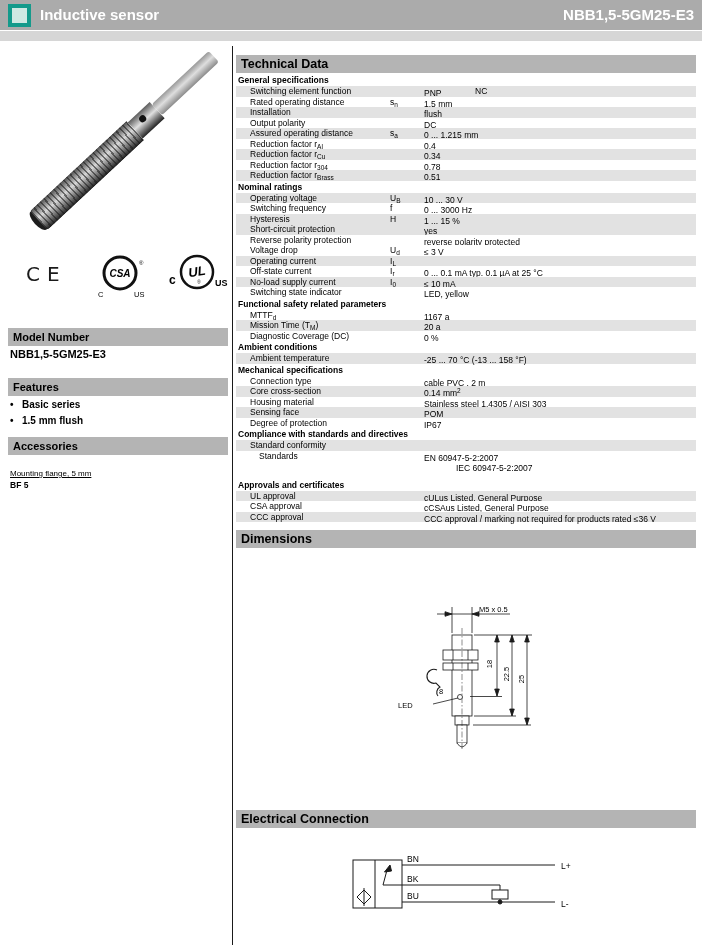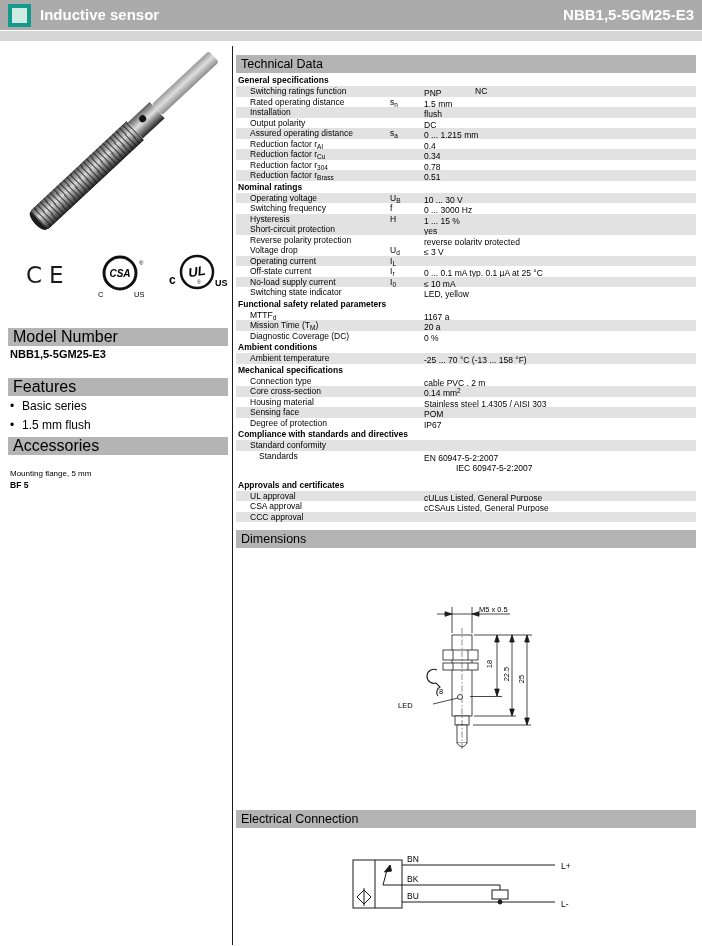--- a/index.html
+++ b/index.html
@@ -9,49 +9,49 @@
 
   
   .top-bar { position:absolute; left:0; top:0; width:702px; height:30px; background:#ababab; }
   .brand-logo { position:absolute; left:8px; top:4px; width:23px; height:23px; background:#cfe9e3; border:4px solid #149a8b; }
   .top-title { position:absolute; left:40px; top:0; height:30px; line-height:30px; color:#fff; font-weight:bold; font-size:15px; }
   .top-model { position:absolute; right:8px; top:0; height:30px; line-height:30px; color:#fff; font-weight:bold; font-size:15px; }
   .sub-strip { position:absolute; left:0; top:31px; width:702px; height:10px; background:#d6d6d6; }
   .v-divider { position:absolute; left:232px; top:46px; width:1px; height:899px; background:#1a1a1a; }
 
   
-  .sec-bar { position:absolute; height:18px; background:#b4b4b4; font-weight:normal; font-size:12.5px; line-height:18px; padding-left:5px; }
+  .sec-bar { position:absolute; height:18px; background:#b4b4b4; font-weight:bold; font-size:12.5px; line-height:18px; padding-left:5px; }
   .sec-bar.right { left:236px; width:460px; }
-  .sec-bar.side { left:8px; width:220px; font-size:16px; }
+  .sec-bar.side { left:8px; width:220px; font-size:11px; }
 
   
   .photo { position:absolute; left:15px; top:48px; width:205px; height:200px; overflow:hidden; background:#fff; }
   .sensor { position:absolute; left:20px; top:163px; width:245px; height:26px; transform:rotate(-43deg); transform-origin:0 13px; }
   .sensor-tip { position:absolute; left:0; top:1px; width:10px; height:24px; background:#1d1d1d; border-radius:50%; }
   .sensor-barrel { position:absolute; left:5px; top:0; width:132px; height:26px; border-radius:3px 0 0 3px;
       background:
         repeating-linear-gradient(90deg, rgba(25,25,25,.55) 0 1.5px, rgba(255,255,255,0) 1.5px 4.5px),
         linear-gradient(180deg,#4e4e4e 0%,#d8d8d8 42%,#9a9a9a 62%,#1e1e1e 100%); }
   .sensor-collar { position:absolute; left:137px; top:2px; width:30px; height:22px;
       background:linear-gradient(180deg,#5d5d5d 0%,#e0e0e0 45%,#222 100%); }
   .led-hole { position:absolute; left:10px; top:4px; width:7px; height:7px; background:#111; border-radius:50%; }
   .sensor-cable { position:absolute; left:167px; top:5px; width:78px; height:15px; border-radius:3px;
       background:linear-gradient(180deg,#9a9a9a 0%,#dedede 45%,#8b8b8b 100%); }
 
   .certs { position:absolute; left:18px; top:252px; width:205px; height:48px; }
-  .ce-mark { position:absolute; left:8px; top:10px; font-size:23px; letter-spacing:7px; color:#1a1a1a; font-family:"DejaVu Sans", sans-serif; }
+  .ce-mark { position:absolute; left:8px; top:10px; font-size:20px; letter-spacing:7px; color:#1a1a1a; font-family:"DejaVu Sans", sans-serif; }
   .csa-mark { position:absolute; left:78px; top:0; }
   .ul-mark { position:absolute; left:148px; top:0; }
 
   .model-value { position:absolute; left:10px; top:348px; font-weight:bold; font-size:11px; }
   .feature-list { position:absolute; left:10px; top:399px; width:215px; }
-  .feature-item { font-weight:normal; font-size:12px; margin-bottom:5px; }
+  .feature-item { font-weight:bold; font-size:10px; margin-bottom:5px; }
   .feature-item .bullet { display:inline-block; width:12px; }
   .acc-name { position:absolute; left:10px; top:480px; font-weight:bold; font-size:8.5px; }
-  .acc-desc { position:absolute; left:10px; top:469px; font-size:8px; }
+  .acc-desc { position:absolute; left:10px; top:469px; font-size:8px;text-decoration:underline; }
 
   
   #tech-table { position:absolute; left:236px; top:74px; width:460px; font-size:8.5px; }
   .tsec { font-weight:bold; height:12px; line-height:12px; padding-left:2px; background:#fff; }
   .tsec.gap { margin-top:7px; }
   .trow { position:relative; height:10.5px; line-height:10.5px; background:#fff; }
   .trow.shaded { background:#e2e2e2; }
   .trow.tall { height:21px; }
   .tlabel { position:absolute; left:14px; white-space:nowrap; }
   .tlabel.ind2 { left:23px; }
@@ -119,21 +119,21 @@
     </div>
 
   <div class="sec-bar side" style="top:437px">Accessories</div>
   <div class="acc-name">BF 5</div>
   <div class="acc-desc">Mounting flange, 5 mm</div>
 
   <div class="sec-bar right" style="top:55px">Technical Data</div>
   <div id="tech-table">
       <div class="tsec">General specifications</div>
       <div class="trow shaded">
-        <span class="tlabel"><span>Switching ratings function</span><sub></sub><span></span></span>
+        <span class="tlabel"><span>Switching element function</span><sub></sub><span></span></span>
         <span class="tsym"><span></span><sub></sub></span>
         <span class="tval"><span>PNP</span><sup></sup><span class="val-b">NC</span></span>
       </div>
       <div class="trow">
         <span class="tlabel"><span>Rated operating distance</span><sub></sub><span></span></span>
         <span class="tsym"><span>s</span><sub>n</sub></span>
         <span class="tval"><span>1.5 mm</span><sup></sup></span>
       </div>
       <div class="trow shaded">
         <span class="tlabel"><span>Installation</span><sub></sub><span></span></span>
@@ -286,20 +286,21 @@
         <span class="tval"><span>cULus Listed, General Purpose</span><sup></sup></span>
       </div>
       <div class="trow">
         <span class="tlabel"><span>CSA approval</span><sub></sub><span></span></span>
         <span class="tsym"><span></span><sub></sub></span>
         <span class="tval"><span>cCSAus Listed, General Purpose</span><sup></sup></span>
       </div>
       <div class="trow shaded">
         <span class="tlabel"><span>CCC approval</span><sub></sub><span></span></span>
         <span class="tsym"><span></span><sub></sub></span>
+        <span class="tval"><span>CCC approval / marking not required for products rated ≤36 V</span><sup></sup></span>
       </div>
     </div>
 
   <div class="sec-bar right" style="top:530px">Dimensions</div>
 
   <svg class="dims-svg" width="220" height="205" viewBox="0 0 220 205">
     <g stroke="#1a1a1a" stroke-width="0.8" fill="none">
 
       <line x1="57" y1="16" x2="130" y2="16"></line>
       <line x1="72" y1="9" x2="72" y2="35"></line>

